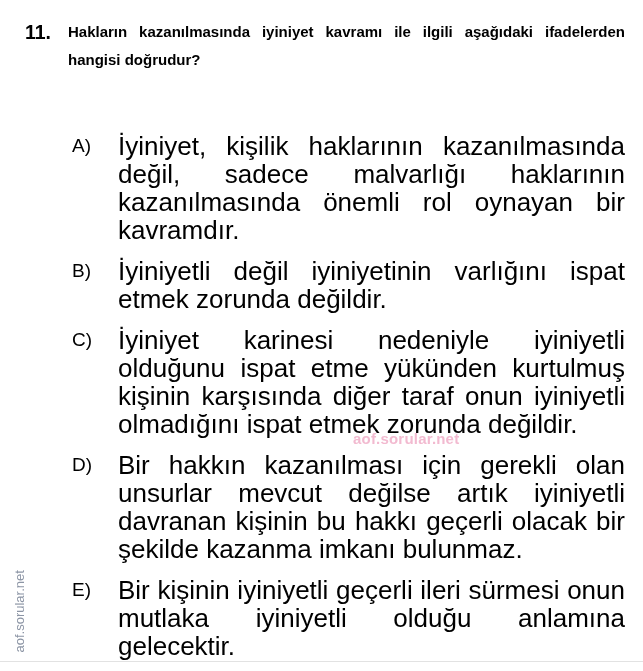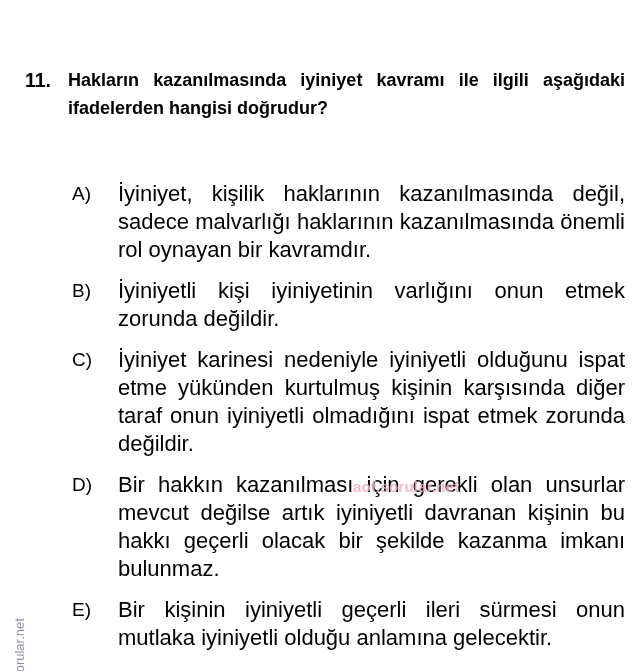--- a/index.html
+++ b/index.html
@@ -12,21 +12,20 @@
     background: #ffffff;
     font-family: "Liberation Sans", sans-serif;
     color: #000000;
     position: relative;
     overflow: hidden;
   }
 
   .page {
     position: absolute;
     inset: 0;
-    margin-top: 48px;
   }
 
   
   .question {
     position: absolute;
     left: 25px;
     top: 18px;
     width: 600px;
     display: flex;
     align-items: flex-start;
@@ -34,21 +33,21 @@
   .question-number {
     font-weight: bold;
     font-size: 19.5px;
     line-height: 28px;
     flex: 0 0 auto;
     width: 43px;
     white-space: nowrap;
   }
   .question-text {
     font-weight: bold;
-    font-size: 18px;
+    font-size: 15px;
     line-height: 28px;
     text-align: justify;
     text-align-last: left;
     flex: 1 1 auto;
     hyphens: none;
   }
 
   
   .options {
     position: absolute;
@@ -66,21 +65,21 @@
   }
   .option-letter {
     flex: 0 0 auto;
     width: 46px;
     font-size: 19px;
     line-height: 28px;
     white-space: nowrap;
   }
   .option-text {
     flex: 1 1 auto;
-    font-size: 22px;
+    font-size: 26px;
     line-height: 28px;
     text-align: justify;
     text-align-last: left;
     hyphens: none;
   }
 
   
   .watermark-center {
     position: absolute;
     left: 353px;
@@ -128,21 +127,21 @@
 
   <div class="options">
 
     <div class="option">
       <div class="option-letter">A)</div>
       <div class="option-text">İyiniyet, kişilik haklarının kazanılmasında değil, sadece malvarlığı haklarının kazanılmasında önemli rol oynayan bir kavramdır.</div>
     </div>
 
     <div class="option">
       <div class="option-letter">B)</div>
-      <div class="option-text">İyiniyetli kişi iyiniyetinin varlığını onun etmek zorunda değildir.</div>
+      <div class="option-text">İyiniyetli değil iyiniyetinin varlığını ispat etmek zorunda değildir.</div>
     </div>
 
     <div class="option">
       <div class="option-letter">C)</div>
       <div class="option-text">İyiniyet karinesi nedeniyle iyiniyetli olduğunu ispat etme yükünden kurtulmuş kişinin karşısında diğer taraf onun iyiniyetli olmadığını ispat etmek zorunda değildir.</div>
     </div>
 
     <div class="option">
       <div class="option-letter">D)</div>
       <div class="option-text">Bir hakkın kazanılması için gerekli olan unsurlar mevcut değilse artık iyiniyetli davranan kişinin bu hakkı geçerli olacak bir şekilde kazanma imkanı bulunmaz.</div>

